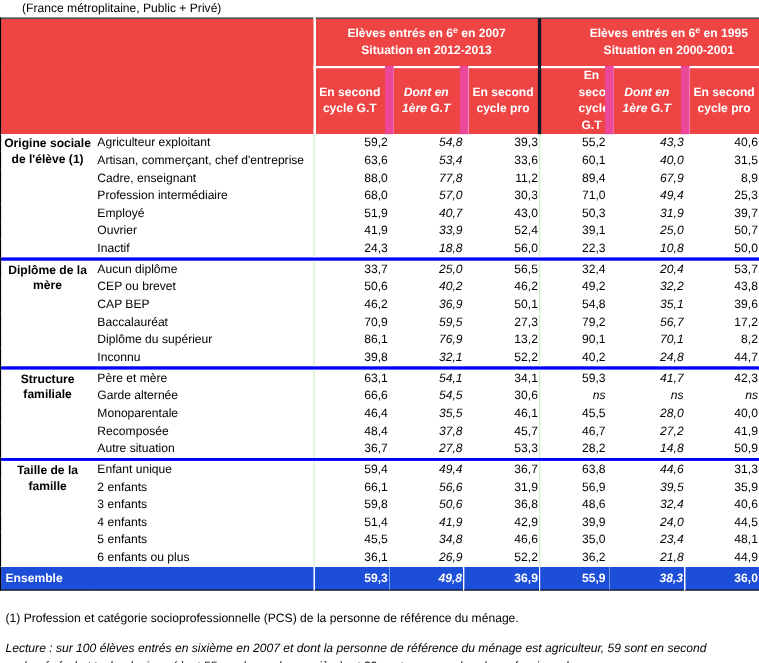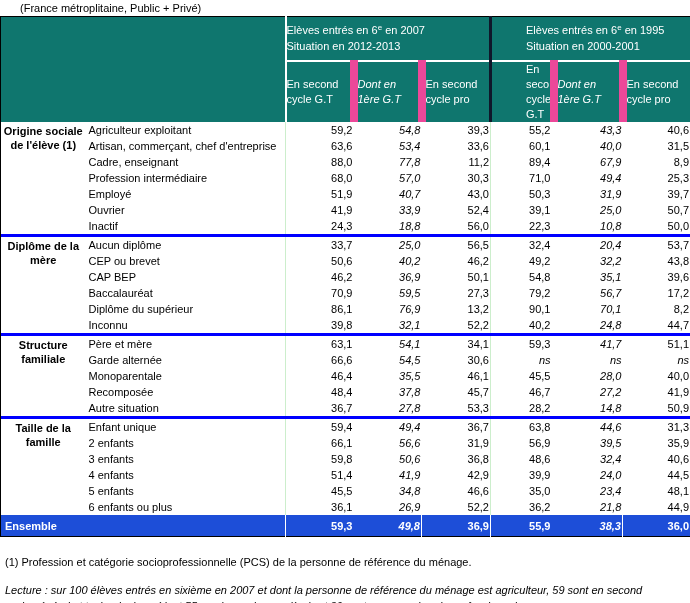--- a/index.html
+++ b/index.html
@@ -11,22 +11,22 @@
   .title { padding:2px 0 2px 20px; height:12px; white-space:nowrap; }
 
   table.tbl {
     border-collapse:collapse; table-layout:fixed;
     width:690px; border:1px solid #000;
   }
   .tbl td { overflow:hidden; }
 
   
   thead td {
-    background:#0f766e; color:#fff; font-weight:normal;
-    text-align:left; vertical-align:middle; padding:0;
+    background:#ef4444; color:#fff; font-weight:bold;
+    text-align:center; vertical-align:middle; padding:0;
   }
   tr.h1 td { height:43px; line-height:15px; }
   tr.h1 td.grp { border-bottom:2px solid #fff; }
   td.corner { border-right:2px solid #fff; }
   .wl2 { border-left:8px solid #ec4899;margin-top:17px; }
   .wl3 { border-left:3px solid #0f172a;padding-left:34px; }
   tr.h2 td { height:33px; line-height:15px; }
   .sup { font-size:8px; position:relative; top:-4px; }
 
   
@@ -211,21 +211,21 @@
         <td colspan="8"></td>
       </tr>
       <tr>
         <td class="gl" rowspan="5">Structure familiale</td>
         <td class="rl">Père et mère</td>
         <td class="n gb">63,1</td>
         <td class="n it">54,1</td>
         <td class="n">34,1</td>
         <td class="n p4 gb">59,3</td>
         <td class="n it">41,7</td>
-        <td class="n">51,1</td>
+        <td class="n">42,3</td>
       </tr>
       <tr>
         <td class="rl">Garde alternée</td>
         <td class="n gb">66,6</td>
         <td class="n it">54,5</td>
         <td class="n">30,6</td>
         <td class="n p4 it gb">ns</td>
         <td class="n it">ns</td>
         <td class="n it">ns</td>
       </tr>

